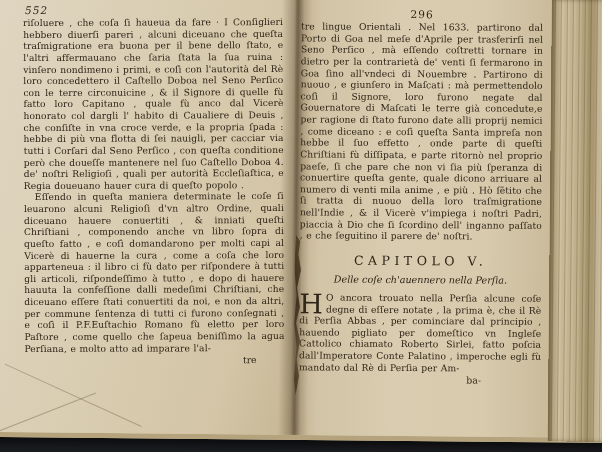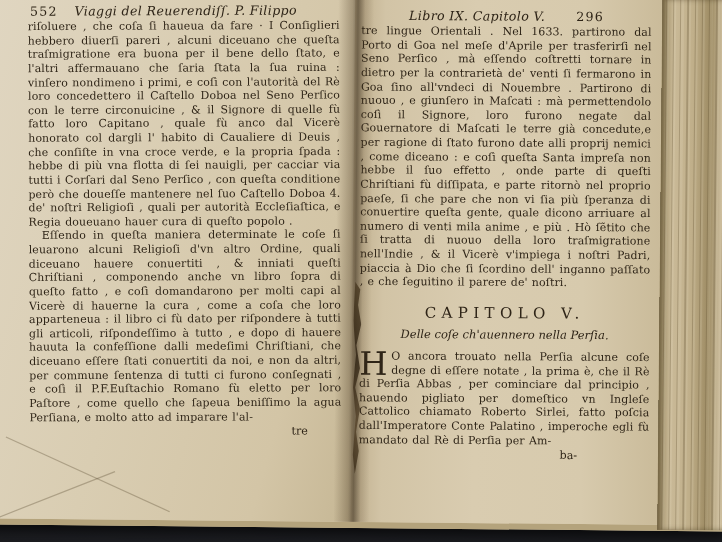--- a/index.html
+++ b/index.html
@@ -51,21 +51,21 @@
   .crease-a{left:8px;top:400px;width:150px;height:1px;transform:rotate(24deg);}
   .crease-b{left:-10px;top:420px;width:120px;height:1px;transform:rotate(-22deg);}
 
   .page-inner{position:absolute;overflow:hidden;}
   .left-inner{left:32px;top:8px;width:260px;height:416px;transform:rotate(-0.8deg);}
   .right-inner{left:6px;top:10px;width:242px;height:412px;transform:rotate(-0.2deg);}
 
   .runhead{display:flex;align-items:baseline;font-size:10.5px;white-space:nowrap;}
   .runhead .pnum{font-style:normal;letter-spacing:1px;}
   .runhead .rtitle{font-style:italic;letter-spacing:0.3px;}
-  .left-head .pnum{margin-right:14px;}
+  .left-head .pnum{margin-right:30px;font-style:italic;}
   .left-head{padding-left:2px;margin-bottom:2px;}
   .right-head{justify-content:center;margin-bottom:2px;}
   .right-head .rtitle{margin-right:26px;}
 
   .bodytext{
     font-size:9.15px;line-height:11.62px;
     text-align:justify;
     letter-spacing:0.1px;
     word-spacing:0.5px;
   }
@@ -98,36 +98,34 @@
 </head>
 <body>
 
 <div class="photo">
   <div class="book">
 
     <div class="page page-left">
       <div class="page-inner left-inner">
         <div class="runhead left-head">
           <span class="pnum">552</span>
-          <span class="rtitle">Viaggi del Reuerendiſſ. P. Filippo</span>
         </div>
         <div class="bodytext">
           <p>riſoluere , che coſa ſi haueua da fare · I Conſiglieri hebbero diuerſi pareri , alcuni diceuano che queſta traſmigratione era buona per il bene dello ſtato, e l'altri affermauano che ſaria ſtata la ſua ruina : vinſero nondimeno i primi, e coſì con l'autorità del Rè loro concedettero il Caſtello Doboa nel Seno Perſico con le terre circonuicine , &amp; il Signore di quelle fù fatto loro Capitano , quale fù anco dal Vicerè honorato col dargli l' habito di Caualiere di Deuis , che conſiſte in vna croce verde, e la propria ſpada : hebbe di più vna flotta di ſei nauigli, per cacciar via tutti i Corſari dal Seno Perſico , con queſta conditione però che doueſſe mantenere nel ſuo Caſtello Doboa 4. de' noſtri Religioſi , quali per autorità Eccleſiaſtica, e Regia doueuano hauer cura di queſto popolo .</p>
           <p class="indented">Eſſendo in queſta maniera determinate le coſe ſi leuarono alcuni Religioſi d'vn altro Ordine, quali diceuano hauere conuertiti , &amp; inniati queſti Chriſtiani , componendo anche vn libro ſopra di queſto fatto , e coſì domandarono per molti capi al Vicerè di hauerne la cura , come a coſa che loro apparteneua : il libro ci fù dato per riſpondere à tutti gli articoli, riſpondeſſimo à tutto , e dopo di hauere hauuta la confeſſione dalli medeſimi Chriſtiani, che diceuano eſſere ſtati conuertiti da noi, e non da altri, per commune ſentenza di tutti ci furono conſegnati , e coſì il P.F.Euſtachio Romano fù eletto per loro Paſtore , come quello che ſapeua beniſſimo la agua Perſiana, e molto atto ad imparare l'al-</p>
         </div>
         <div class="catchword catchword-left">tre</div>
       </div>
       <div class="crease crease-a"></div>
       <div class="crease crease-b"></div>
     </div>
 
     <div class="page page-right">
       <div class="page-inner right-inner">
         <div class="runhead right-head">
-          <span class="rtitle">Libro IX. Capitolo V.</span>
           <span class="pnum">296</span>
         </div>
         <div class="bodytext">
           <p>tre lingue Orientali . Nel 1633. partirono dal Porto di Goa nel meſe d'Aprile per trasferirſi nel Seno Perſico , mà eſſendo coſtretti tornare in dietro per la contrarietà de' venti ſi fermarono in Goa ſino all'vndeci di Nouembre . Partirono di nuouo , e giunſero in Maſcati : mà permettendolo coſì il Signore, loro furono negate dal Gouernatore di Maſcati le terre già concedute,e per ragione di ſtato furono date alli proprij nemici , come diceano : e coſì queſta Santa impreſa non hebbe il ſuo effetto , onde parte di queſti Chriſtiani fù diſſipata, e parte ritornò nel proprio paeſe, ſi che pare che non vi ſia più ſperanza di conuertire queſta gente, quale dicono arriuare al numero di venti mila anime , e più . Hò ſẽtito che ſi tratta di nuouo della loro traſmigratione nell'Indie , &amp; il Vicerè v'impiega i noſtri Padri, piaccia à Dio che ſi ſcordino dell' inganno paſſato , e che ſeguitino il parere de' noſtri.</p>
         </div>
         <div class="chap-head">CAPITOLO V.</div>
         <div class="chap-sub">Delle coſe ch'auennero nella Perſia.</div>
         <div class="bodytext">
           <p><span class="dropcap">H</span><span>O ancora trouato nella Perſia alcune coſe degne di eſſere notate , la prima è, che il Rè di Perſia Abbas , per cominciare dal principio , hauendo pigliato per domeſtico vn Ingleſe Cattolico chiamato Roberto Sirlei, fatto poſcia dall'Imperatore Conte Palatino , imperoche egli fù mandato dal Rè di Perſia per Am-</span></p>
         </div>

